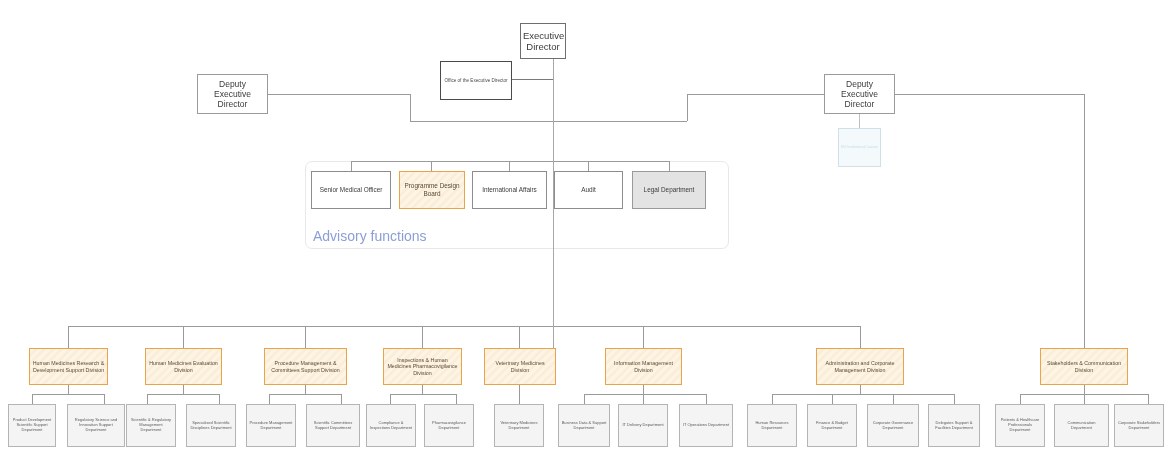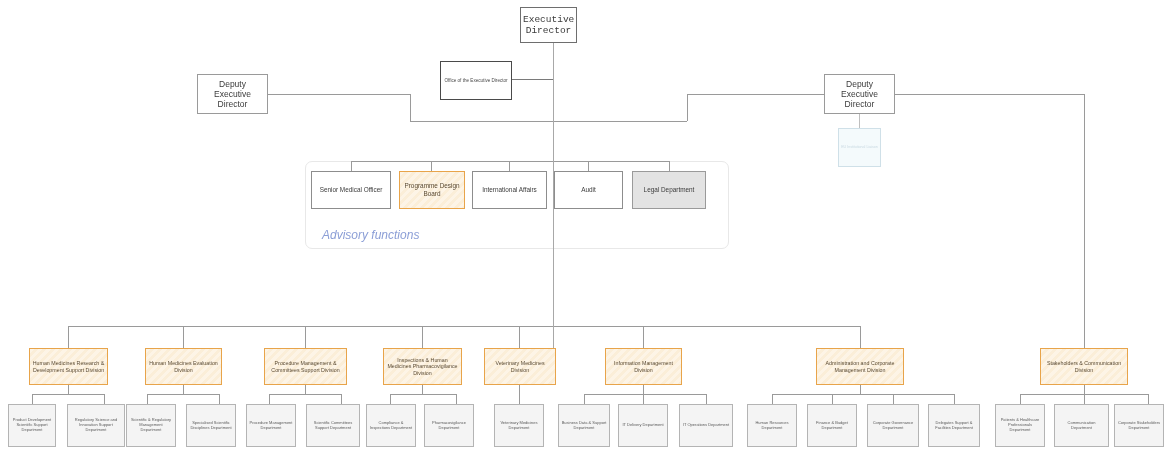--- a/index.html
+++ b/index.html
@@ -60,42 +60,42 @@
   
   #advisory-panel {
     position: absolute;
     left: 305px; top: 161px; width: 424px; height: 88px;
     border: 1px solid #e8e8e8;
     border-radius: 7px;
     background: transparent;
     z-index: 0;
   }
   #advisory-caption {
-    position: absolute; left: 322px; top: 228px;
-    font-size: 12px; font-style: italic; color: #8b9ed6;
+    position: absolute; left: 313px; top: 228px;
+    font-size: 14px; color: #8b9ed6;
     z-index: 3;
   }
 
   
   #key { position: absolute; left: 28px; top: 28px; z-index: 6; }
   #key-title { font-size: 8.5px; font-style: italic; font-weight: bold; color: #2e2e2e; margin-bottom: 7px; }
   .key-row { display: flex; align-items: center; margin-bottom: 6px; }
   .key-swatch { width: 11px; height: 11px; margin-right: 8px; flex: none; }
   .sw-div { border: 1px solid #e8a44a; background: #fbe2bd; }
   .sw-dep { border: 1px solid #b9b9b9; background: #ffffff; }
   .sw-ser { border: 1px solid #b9cfdd; background: #ffffff; }
   .key-label { font-size: 7px; color: #3b3b3b; }
 </style>
 </head>
 <body>
 
 <div id="canvas">
 
 
-  <div class="box exec" style="left:520px; top:7px; width:57px; height:36px;font-family:Liberation Mono, monospace;">
+  <div class="box exec" style="left:520px; top:23px; width:46px; height:36px;">
     <span>Executive Director</span>
   </div>
 
   <div class="ln lnv trunk" style="left:553px; top:43px; height:313px;"></div>
 
   <div class="box office-ed" style="left:440px; top:61px; width:72px; height:39px;">
     <span>Office of the Executive Director</span>
   </div>
   <div class="ln lnh ln-dark" style="left:512px; top:79px; width:41px;"></div>
 

